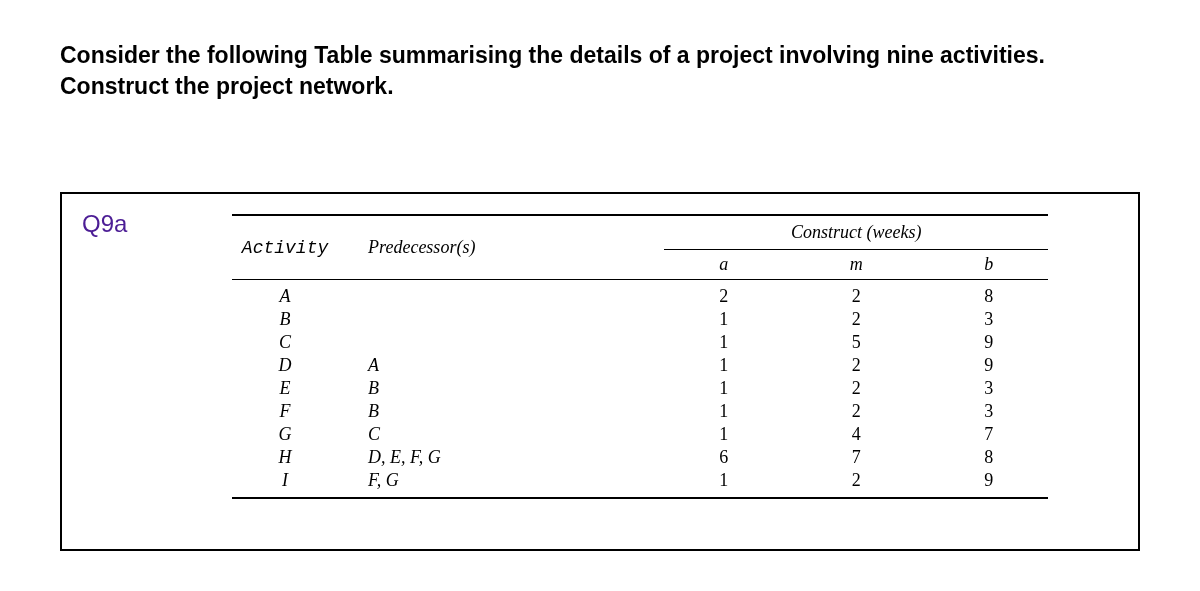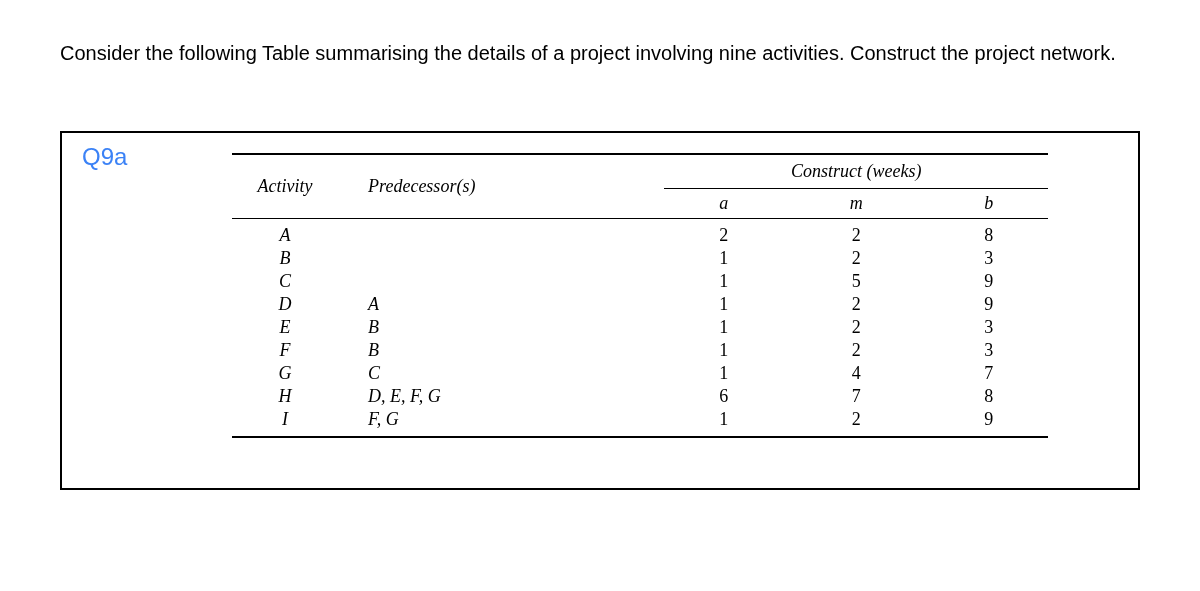--- a/index.html
+++ b/index.html
@@ -7,36 +7,37 @@
       padding: 0;
       box-sizing: border-box;
     }
     body {
       font-family: Arial, Helvetica, sans-serif;
       background: #fff;
       padding: 40px 60px;
       width: 1200px;
     }
     .intro {
-      font-size: 20px;
+      font-size: 23px;
       line-height: 1.35;
       color: #000;
-      margin-bottom: 64px;
+      margin-bottom: 90px;
+      font-weight: bold;
     }
     .question-box {
       border: 2px solid #000;
       position: relative;
       padding: 20px 30px 50px 30px;
       min-height: 300px;
     }
     .q-label {
       font-size: 24px;
-      color: #3b82f6;
+      color: #4c1d95;
       position: absolute;
-      top: 10px;
+      top: 16px;
       left: 20px;
     }
     .table-wrap {
       margin-left: 140px;
       margin-right: 60px;
     }
     table {
       border-collapse: collapse;
       width: 100%;
       font-family: "Times New Roman", Times, serif;
@@ -51,20 +52,21 @@
       border-bottom: 1px solid #000;
       font-style: italic;
       font-weight: normal;
       vertical-align: middle;
       padding-top: 6px;
       padding-bottom: 6px;
     }
     thead tr.header-row-1 th.activity-col {
       text-align: center;
       width: 13%;
+      font-family: Liberation Mono, monospace;
     }
     thead tr.header-row-1 th.pred-col {
       text-align: left;
       padding-left: 30px;
       width: 40%;
       font-family: Liberation Serif, serif;
     }
     thead tr.header-row-1 th.dur-col {
       text-align: center;
       width: 47%;

